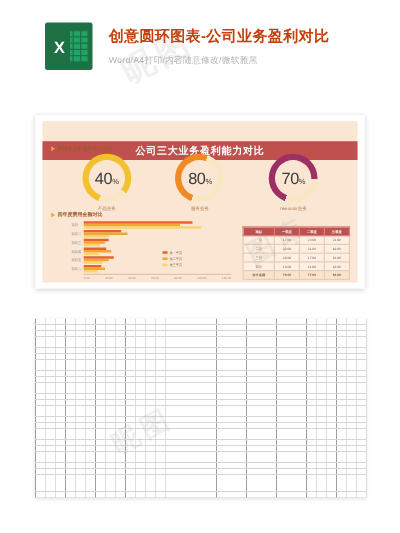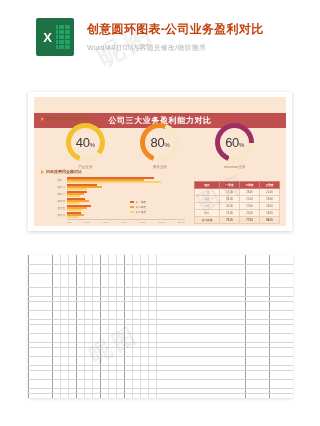--- a/index.html
+++ b/index.html
@@ -209,21 +209,21 @@
             <div class="val">
               <span>80</span><sub>%</sub>
             </div>
           </div>
           <div class="donut-label">服务业务</div>
         </div>
         <div class="donut-wrap">
           <div class="donut" id="d2" style="background: conic-gradient(from 200deg, rgb(156, 47, 99) 0deg, rgb(156, 47, 99) 252deg, rgb(247, 231, 196) 252deg, rgb(247, 231, 196) 360deg);">
             <div class="hole"></div>
             <div class="val">
-              <span>60</span><sub>%</sub>
+              <span>70</span><sub>%</sub>
             </div>
           </div>
           <div class="donut-label">технолог业务</div>
         </div>
       </div>
 
       <div class="sec-head sec2">
         <span class="tri"></span>
         <span>四年度费用金额对比</span>
       </div>

